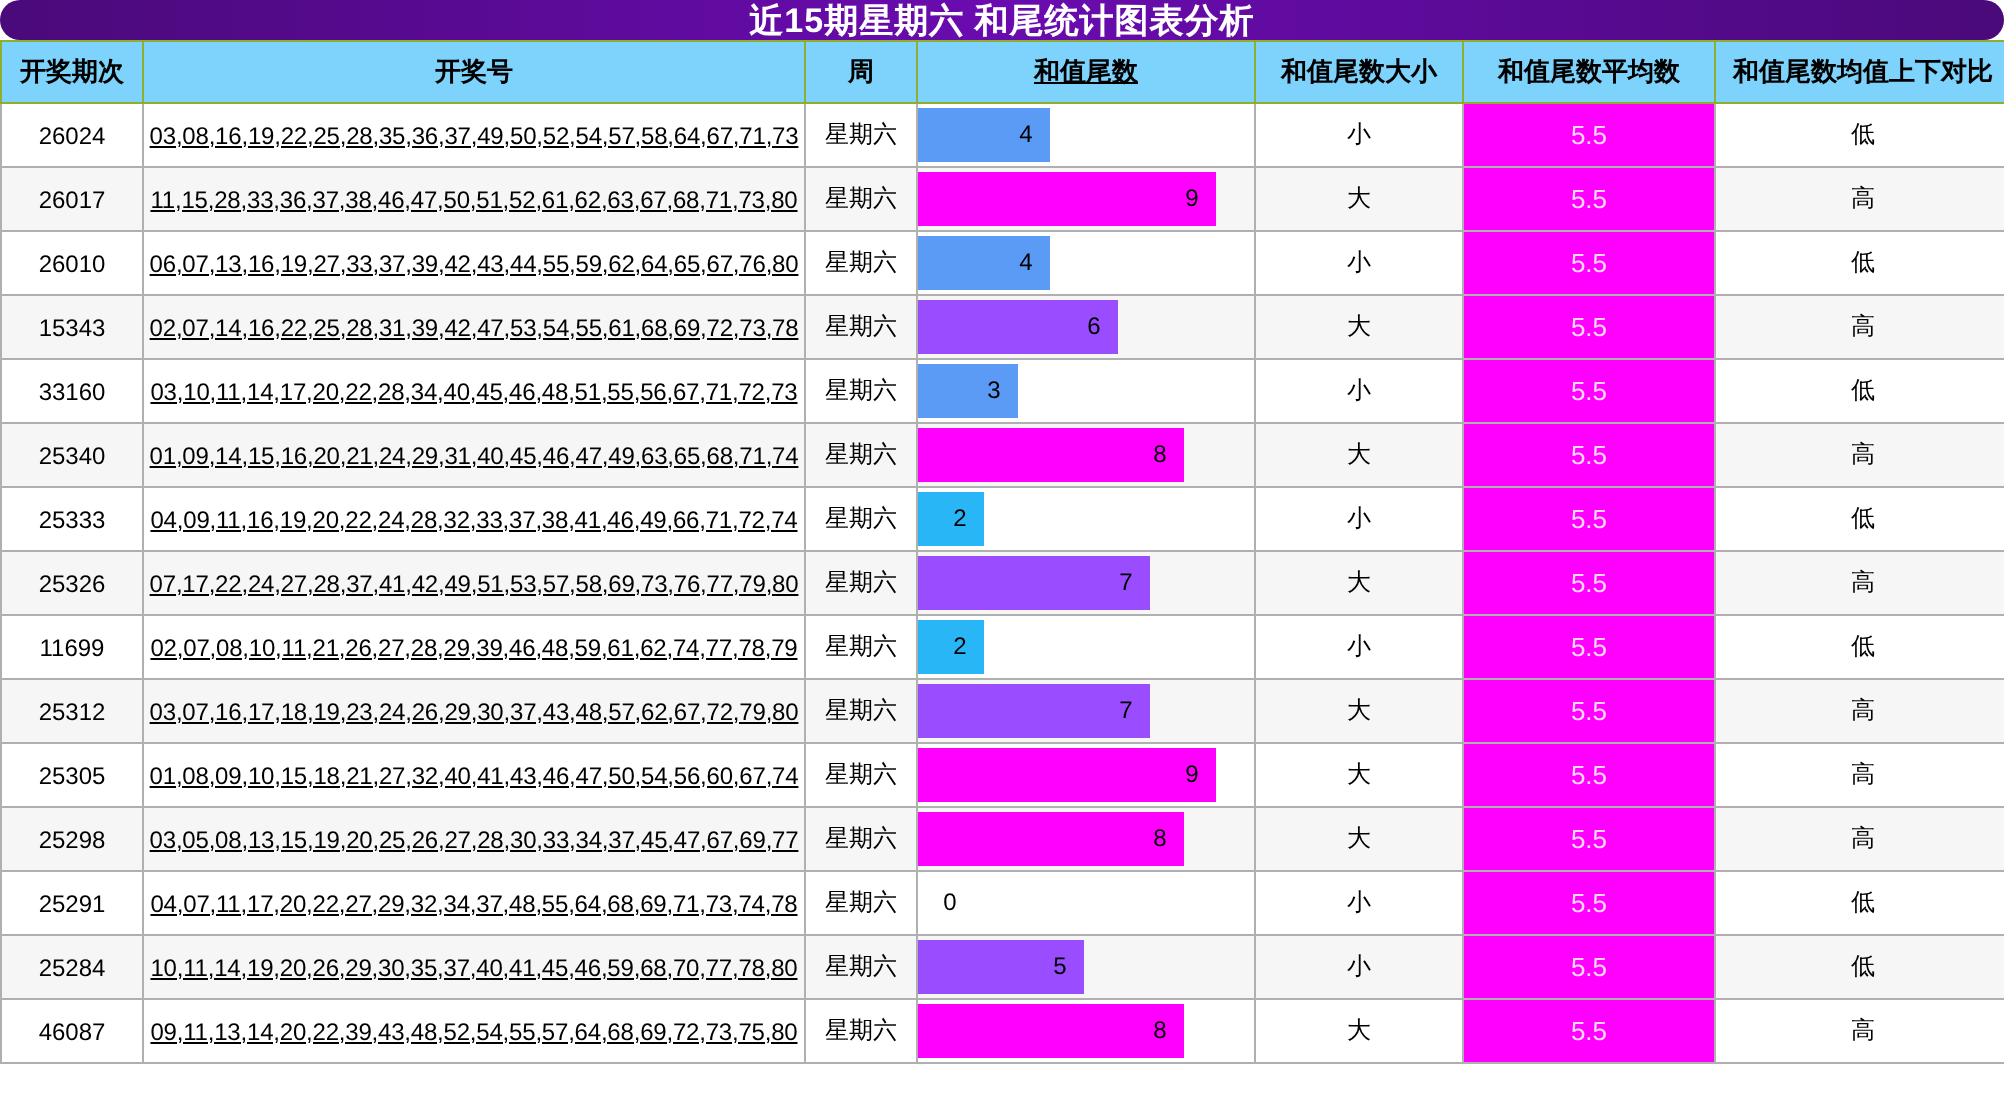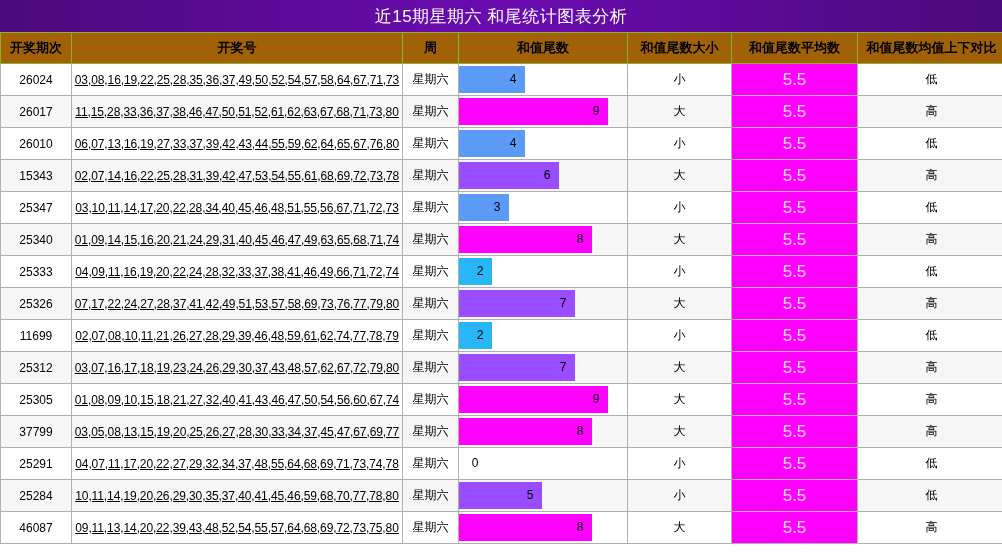--- a/index.html
+++ b/index.html
@@ -5,73 +5,74 @@
   html,body{margin:0;padding:0;}
   body{
     width:1002px;height:560px;
     background:#ffffff;
     font-family:"Liberation Sans","DejaVu Sans",sans-serif;
     font-size:12px;
     color:#000;
     overflow:hidden;
   }
   #title-bar{
-    height:32px;
+    height:20px;
     background:#5a0b8c;
     background:linear-gradient(to right,#4a0a7a 0%,#6a0bb0 50%,#4a0a7a 100%);
     color:#ffffff;
     font-size:17px;
-    font-weight:normal;
+    font-weight:bold;
     display:flex;
     align-items:center;
     justify-content:center;
     letter-spacing:0.5px;
+    border-radius:15px;
   }
   table{
     border-collapse:collapse;
     width:1002px;
     table-layout:fixed;
   }
   th,td{
     border:1px solid #b0b0b0;
     padding:0;
     text-align:center;
     vertical-align:middle;
     height:31px;
     font-size:12px;
   }
   thead th{
-    background:#a16207;
+    background:#7dd3fc;
     font-weight:bold;
     height:30px;
     font-size:13px;
     border:1px solid #8fae2e;
     margin-top:37px;
   }
   .col-issue{width:70px;}
   .col-nums{width:330px;}
   .col-week{width:55px;}
-  .col-bar{width:168px;}
+  .col-bar{width:168px;text-decoration:underline;}
   .col-size{width:103px;}
   .col-avg{width:125px;}
   .col-cmp{width:147px;}
 
   tbody tr:nth-child(odd) td{background:#ffffff;}
   tbody tr:nth-child(even) td{background:#f6f6f6;}
 
   td.nums{
     font-size:12px;
     letter-spacing:-0.1px;
     white-space:nowrap;
     text-decoration:underline;
   }
   td.avg{
     background:#ff00ff !important;
     color:#ffd9ff;
-    font-size:17px;
+    font-size:13px;
   }
   td.barcell{
     padding:0;
     position:relative;
   }
   .barwrap{
     position:relative;
     width:100%;
     height:29px;
     display:block;
@@ -161,21 +162,21 @@
           <span class="barwrap">
             <span class="bar" style="width: 100px; background: rgb(154, 77, 255);"></span>
             <span class="barval inside" style="left: 76px;">6</span>
           </span>
         </td>
         <td class="col-size">大</td>
         <td class="col-avg avg">5.5</td>
         <td class="col-cmp">高</td>
       </tr>
       <tr>
-        <td class="col-issue">25347</td>
+        <td class="col-issue">33160</td>
         <td class="col-nums nums">03,10,11,14,17,20,22,28,34,40,45,46,48,51,55,56,67,71,72,73</td>
         <td class="col-week">星期六</td>
         <td class="col-bar barcell">
           <span class="barwrap">
             <span class="bar" style="width: 50px; background: rgb(91, 155, 245);"></span>
             <span class="barval inside" style="left: 26px;">3</span>
           </span>
         </td>
         <td class="col-size">小</td>
         <td class="col-avg avg">5.5</td>
@@ -259,21 +260,21 @@
           <span class="barwrap">
             <span class="bar" style="width: 149px; background: rgb(255, 0, 255);"></span>
             <span class="barval inside" style="left: 125px;">9</span>
           </span>
         </td>
         <td class="col-size">大</td>
         <td class="col-avg avg">5.5</td>
         <td class="col-cmp">高</td>
       </tr>
       <tr>
-        <td class="col-issue">37799</td>
+        <td class="col-issue">25298</td>
         <td class="col-nums nums">03,05,08,13,15,19,20,25,26,27,28,30,33,34,37,45,47,67,69,77</td>
         <td class="col-week">星期六</td>
         <td class="col-bar barcell">
           <span class="barwrap">
             <span class="bar" style="width: 133px; background: rgb(255, 0, 255);"></span>
             <span class="barval inside" style="left: 109px;">8</span>
           </span>
         </td>
         <td class="col-size">大</td>
         <td class="col-avg avg">5.5</td>

